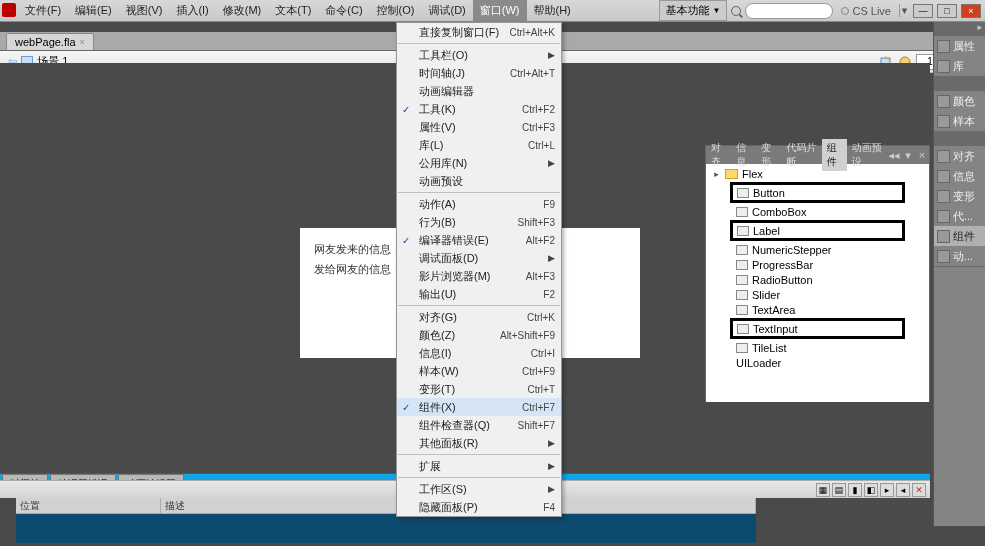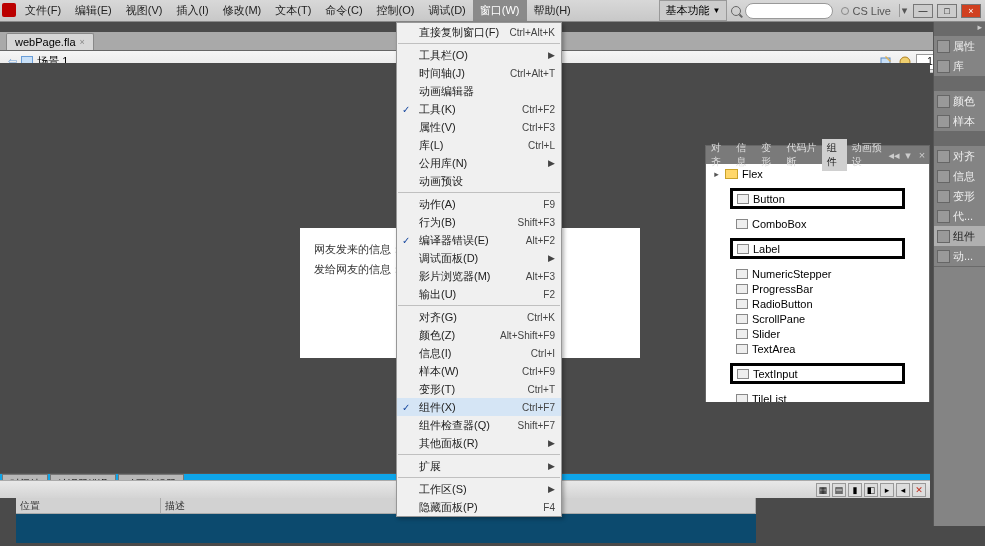--- a/index.html
+++ b/index.html
@@ -51,21 +51,21 @@
 .comp-tabs { height:18px; background:#7a7a7a; display:flex; align-items:center; }
 .comp-tab { padding:2px 5px; font-size:10px; color:#ddd; }
 .comp-tab.active { background:#d0d0d0; color:#222; }
 .comp-tabs .rt { margin-left:auto; display:flex; }
 .comp-tabs .rt span { width:14px; text-align:center; color:#ccc; }
 .comp-body { background:#fff; height:238px; overflow:auto; padding:2px; }
 .tree-row { display:flex; align-items:center; height:15px; padding-left:4px; gap:4px; }
 .tree-row.indent { padding-left:28px; }
 .tree-icon { width:12px; height:10px; border:1px solid #888; background:#eee; flex-shrink:0; }
 .folder-icon { width:13px; height:10px; background:#ffd76a; border:1px solid #c9a22a; }
-.hl { border:3px solid #000; margin:7px 22px; padding:0; }
+.hl { border:3px solid #000; margin:1px 22px; padding:0; }
 .hl .tree-row { padding-left:4px; }
 .tw { width:9px; text-align:center; color:#555; font-size:9px; }
 
 
 .side-panels { position:absolute; right:0; top:22px; width:52px; height:504px; background:#848484; border-left:1px solid #555; }
 .sp-group { border-bottom:1px solid #6a6a6a; }
 .sp-item { height:20px; display:flex; align-items:center; gap:3px; padding:0 3px; color:#eee; font-size:10px; }
 .sp-item.active { background:#b0b0b0; color:#222; }
 .sp-ico { width:13px; height:13px; background:#999; border:1px solid #666; flex-shrink:0; }
 .sp-head { height:14px; background:#6a6a6a; display:flex; justify-content:flex-end; padding-right:3px; }
@@ -311,24 +311,20 @@
       <div class="tree-row indent">
         <div class="tree-icon"></div>
         <span>ProgressBar</span>
       </div>
       <div class="tree-row indent">
         <div class="tree-icon"></div>
         <span>RadioButton</span>
       </div>
       <div class="tree-row indent">
         <div class="tree-icon"></div>
-        <span>ScrollPane</span>
-      </div>
-      <div class="tree-row indent">
-        <div class="tree-icon"></div>
         <span>Slider</span>
       </div>
       <div class="tree-row indent">
         <div class="tree-icon"></div>
         <span>TextArea</span>
       </div>
       <div class="hl">
         <div class="tree-row indent">
           <div class="tree-icon"></div>
           <span>TextInput</span>

